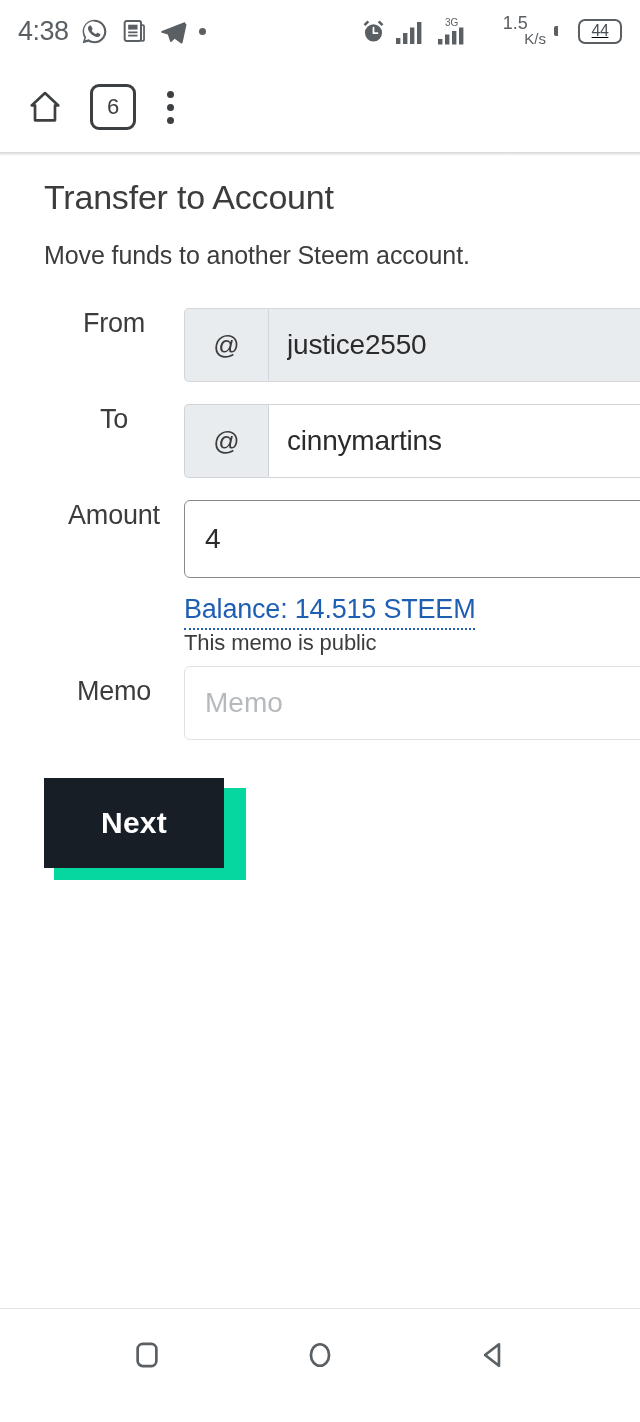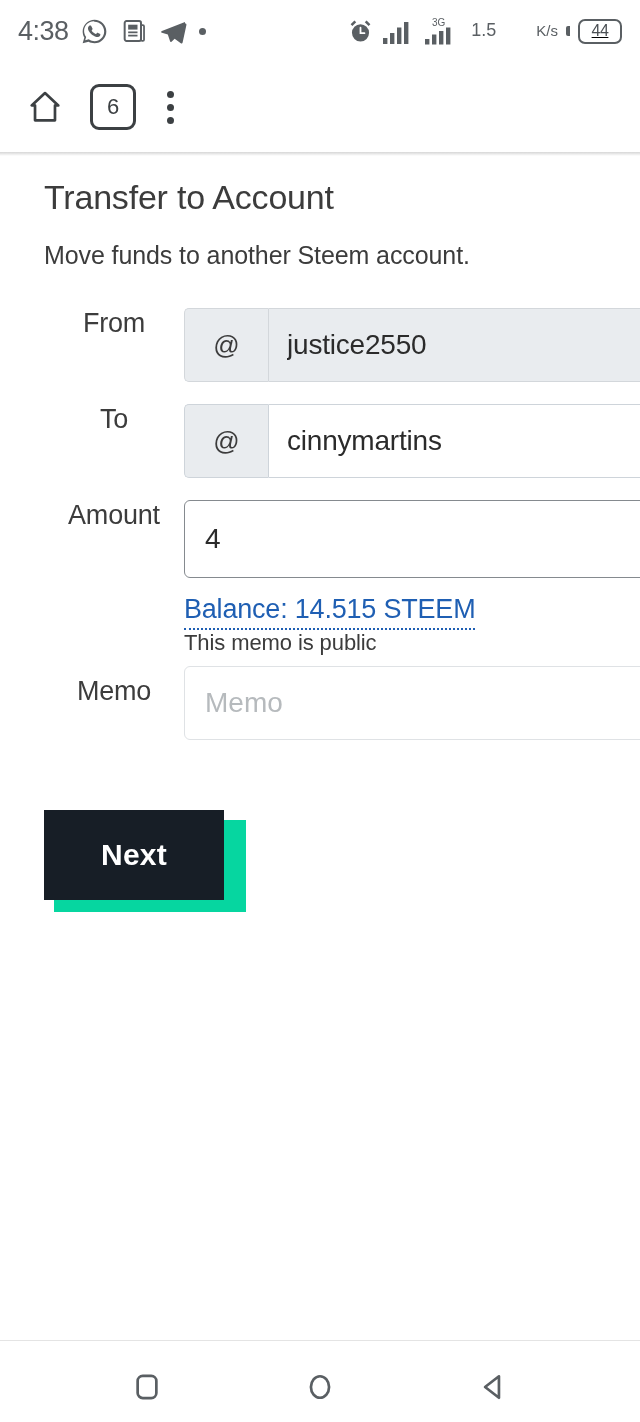--- a/index.html
+++ b/index.html
@@ -37,33 +37,33 @@
     line-height: 1;
   }
   .status-right {
     display: flex;
     align-items: center;
     gap: 8px;
   }
   .ic { display: block; }
   .net-rate {
     display: flex;
-    flex-direction: row;
+    flex-direction: column;
     align-items: center;
     justify-content: center;
     line-height: 0.95;
     color: #5a5f63;
     margin-left: 1px;
   }
   .net-rate .num { font-size: 18px; }
   .net-rate .unit { font-size: 15px; margin-left: 40px; }
   .battery {
     display: flex;
     align-items: center;
-    gap: 8px;
+    gap: 20px;
     text-decoration: underline;
   }
   .battery-body {
     width: 44px;
     height: 25px;
     border: 2.5px solid #5a5f63;
     border-radius: 7px;
     display: flex;
     align-items: center;
     justify-content: center;
@@ -306,21 +306,21 @@
     padding: 0 20px;
     box-sizing: border-box;
     font-family: "Liberation Sans", sans-serif;
     outline: none;
     display: block;
   }
   .memo-input::placeholder { color: #b6babd; }
 
   
   .next-wrap {
-    margin: 60px 0 0 44px;
+    margin: 28px 0 0 44px;
     position: relative;
     width: 192px;
     height: 100px;
     text-decoration: underline;
   }
   .next-shadow {
     position: absolute;
     left: 10px;
     top: 10px;
     width: 192px;

